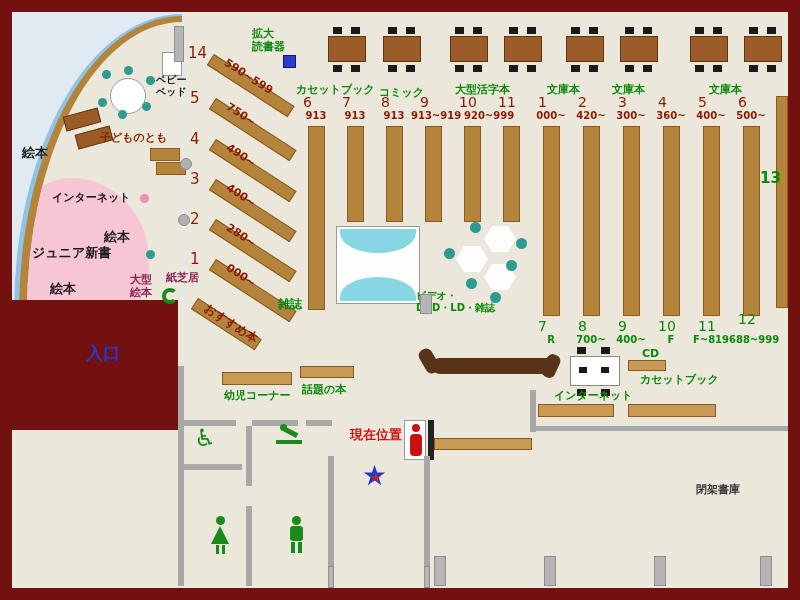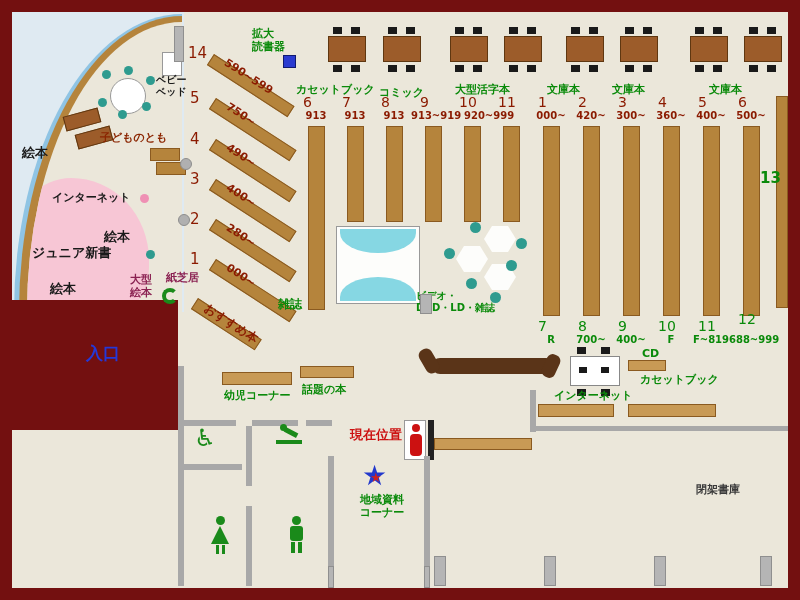--- a/index.html
+++ b/index.html
@@ -262,22 +262,20 @@
   </div>
   <div class="a" style="left:428px;top:420px;width:6px;height:40px;background:#222"></div>
   <div class="tanshelf" style="left:434px;top:438px;width:98px;height:12px"></div>
 
   <div class="wall" style="left:328px;top:456px;width:6px;height:112px"></div>
   <div class="wall" style="left:424px;top:456px;width:6px;height:112px"></div>
   <div class="pillar" style="left:328px;top:566px;width:6px;height:22px"></div>
   <div class="pillar" style="left:424px;top:566px;width:6px;height:22px"></div>
   <div class="lbl" style="left:362px;top:462px;font-size:28px;color:#2238cc;line-height:1">★</div>
   <div class="lbl" style="left:370px;top:471px;font-size:13px;color:#cc2222;line-height:1">★</div>
-  <div class="lbl green" style="left:342px;top:494px;width:80px;text-align:center">地域資料
-コーナー</div>
 
   <div class="lbl" style="left:696px;top:484px;color:#3a3a3a">閉架書庫</div>
   <div class="pillar" style="left:434px;top:556px;width:12px;height:30px"></div>
   <div class="pillar" style="left:544px;top:556px;width:12px;height:30px"></div>
   <div class="pillar" style="left:654px;top:556px;width:12px;height:30px"></div>
   <div class="pillar" style="left:760px;top:556px;width:12px;height:30px"></div>
 
   <div class="wall" style="left:178px;top:366px;width:6px;height:220px"></div>
   <div class="wall" style="left:184px;top:420px;width:52px;height:6px"></div>
   <div class="wall" style="left:252px;top:420px;width:46px;height:6px"></div>

